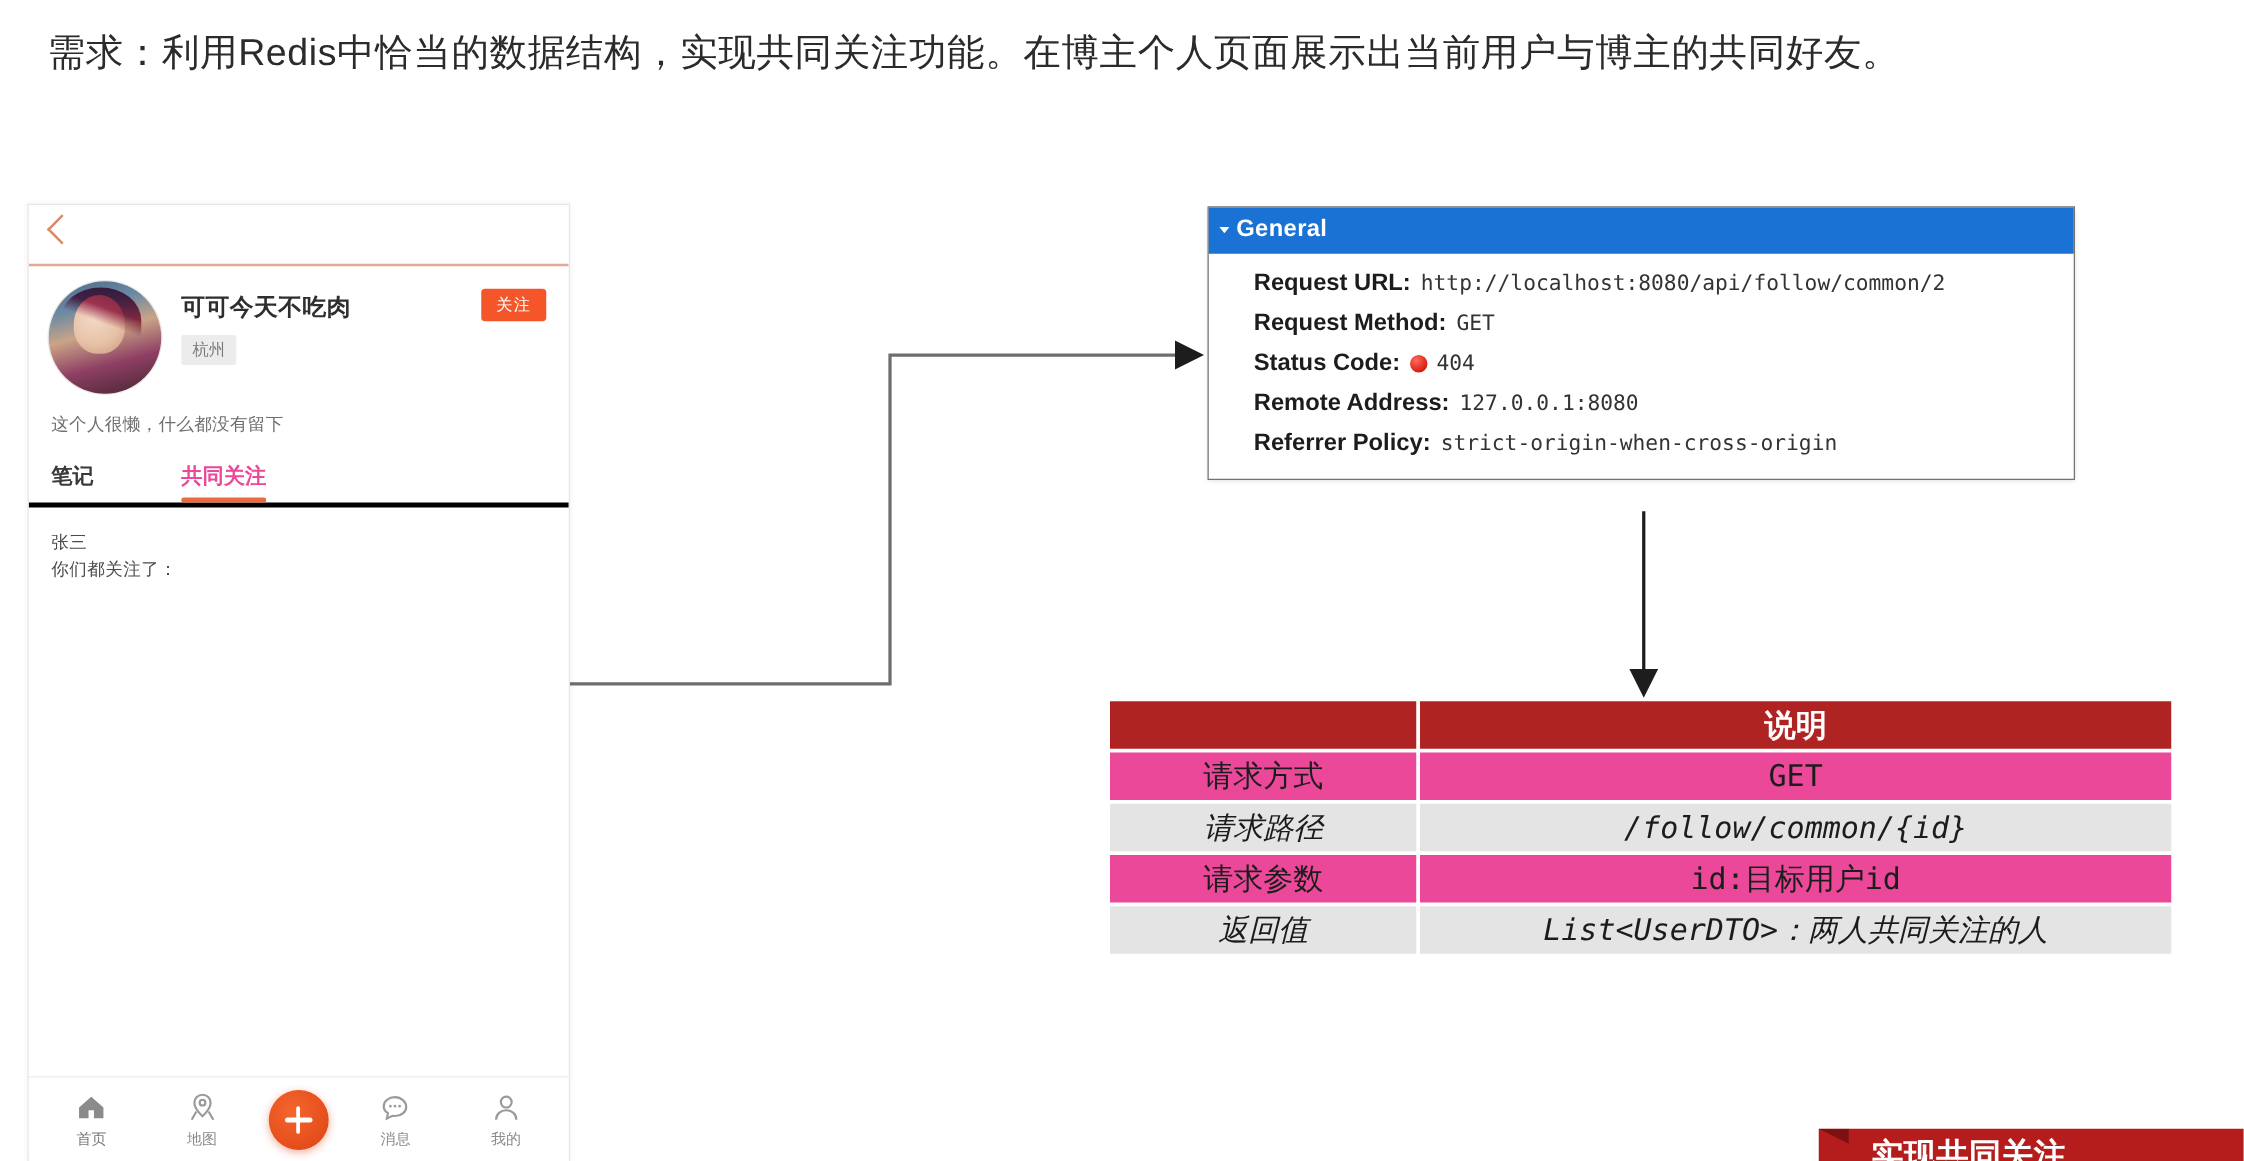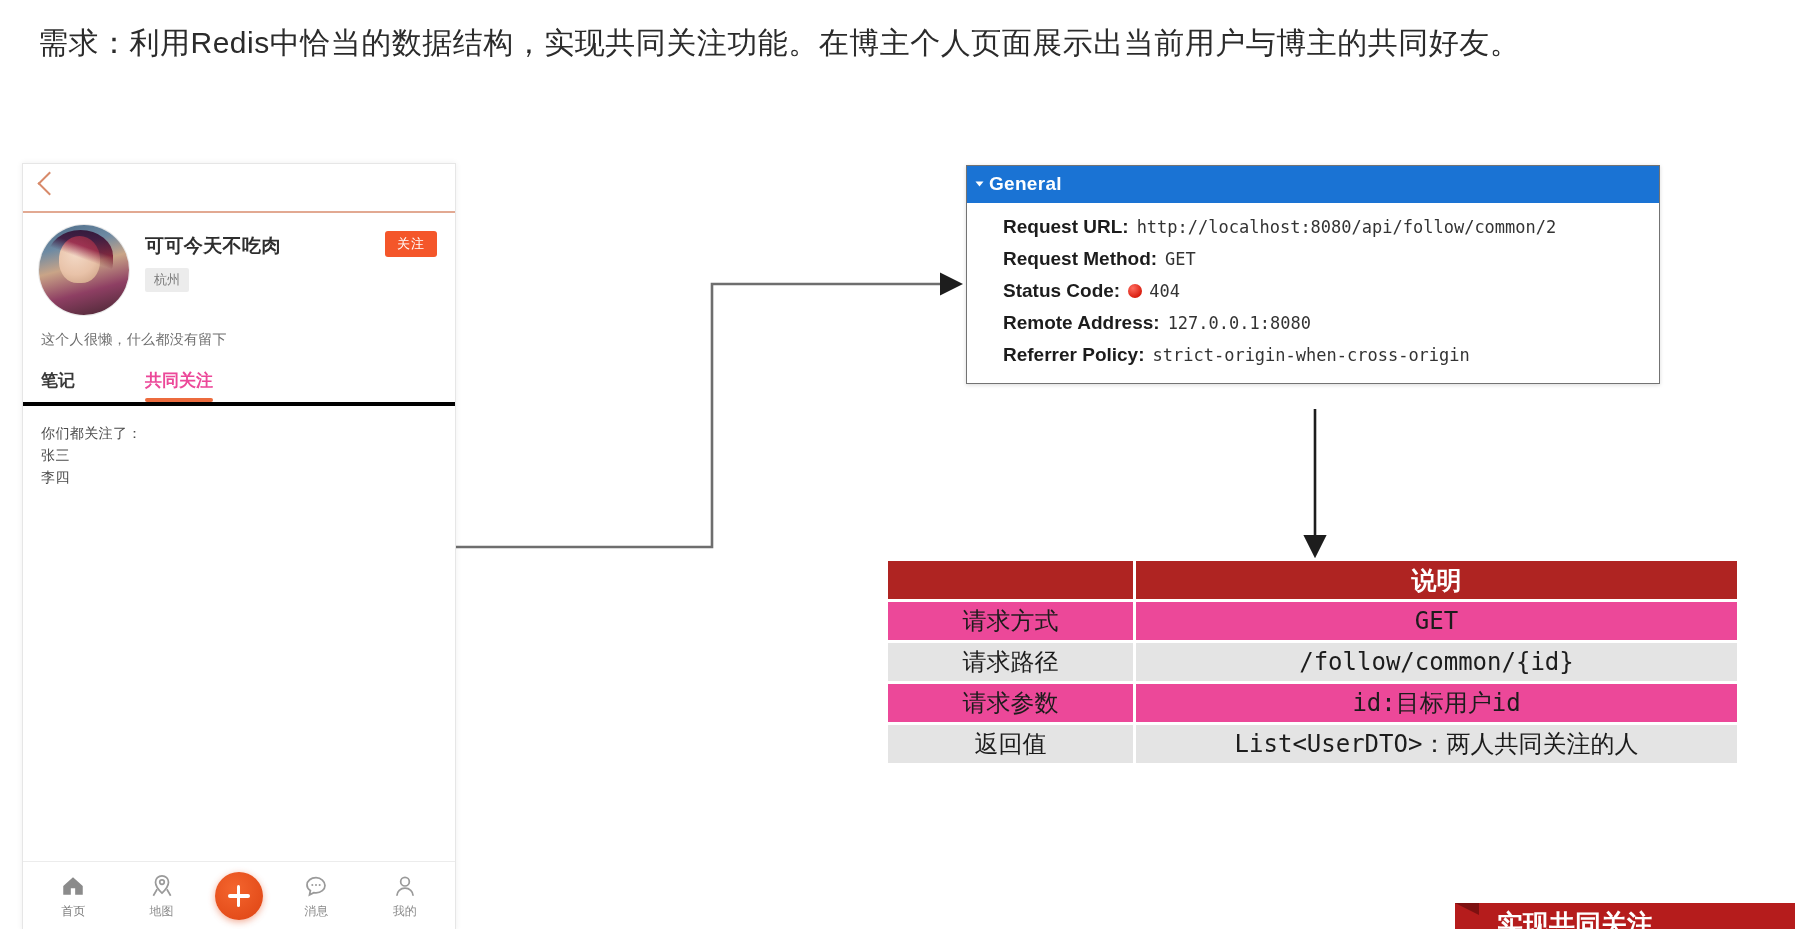--- a/index.html
+++ b/index.html
@@ -290,21 +290,21 @@
     padding: 0 6px;
   }
   .spec-table th {
     background: #af2422;
     color: #ffffff;
     font-weight: 700;
     font-size: 25px;
   }
   .spec-table col.c1 { width: 245px; }
   .spec-table tr.odd td  { background: #ec4899; }
-  .spec-table tr.even td { background: #e4e4e4; }
+  .spec-table tr.even td { background: #e4e4e4; font-style: italic; }
   .mono { font-family: "DejaVu Sans Mono", "Liberation Mono", monospace; font-size: 24px; }
 
   
   .banner {
     position: absolute;
     left: 1455px;
     top: 903px;
     width: 340px;
     height: 34px;
     background: #b51c1c;
@@ -366,23 +366,22 @@
   </div>
 
   <div class="bio">这个人很懒，什么都没有留下</div>
 
   <div class="tabs">
     <div class="tab">笔记</div>
     <div class="tab active">共同关注</div>
   </div>
 
   <div class="common-list">
+    <div class="cl-item">张三</div>
     <div class="cl-item">你们都关注了：</div>
-    <div class="cl-item">张三</div>
-    <div class="cl-item">李四</div>
   </div>
 
   <div class="tabbar">
 
     <div class="tabbar-item home">
       <span>
         <svg class="tb-icon" viewBox="0 0 24 24">
             <path d="M3 12 L12 4 L21 12 L21 20 L14 20 L14 14 L10 14 L10 20 L3 20 Z" fill="#8b8b8b"></path>
           </svg>
       </span>

